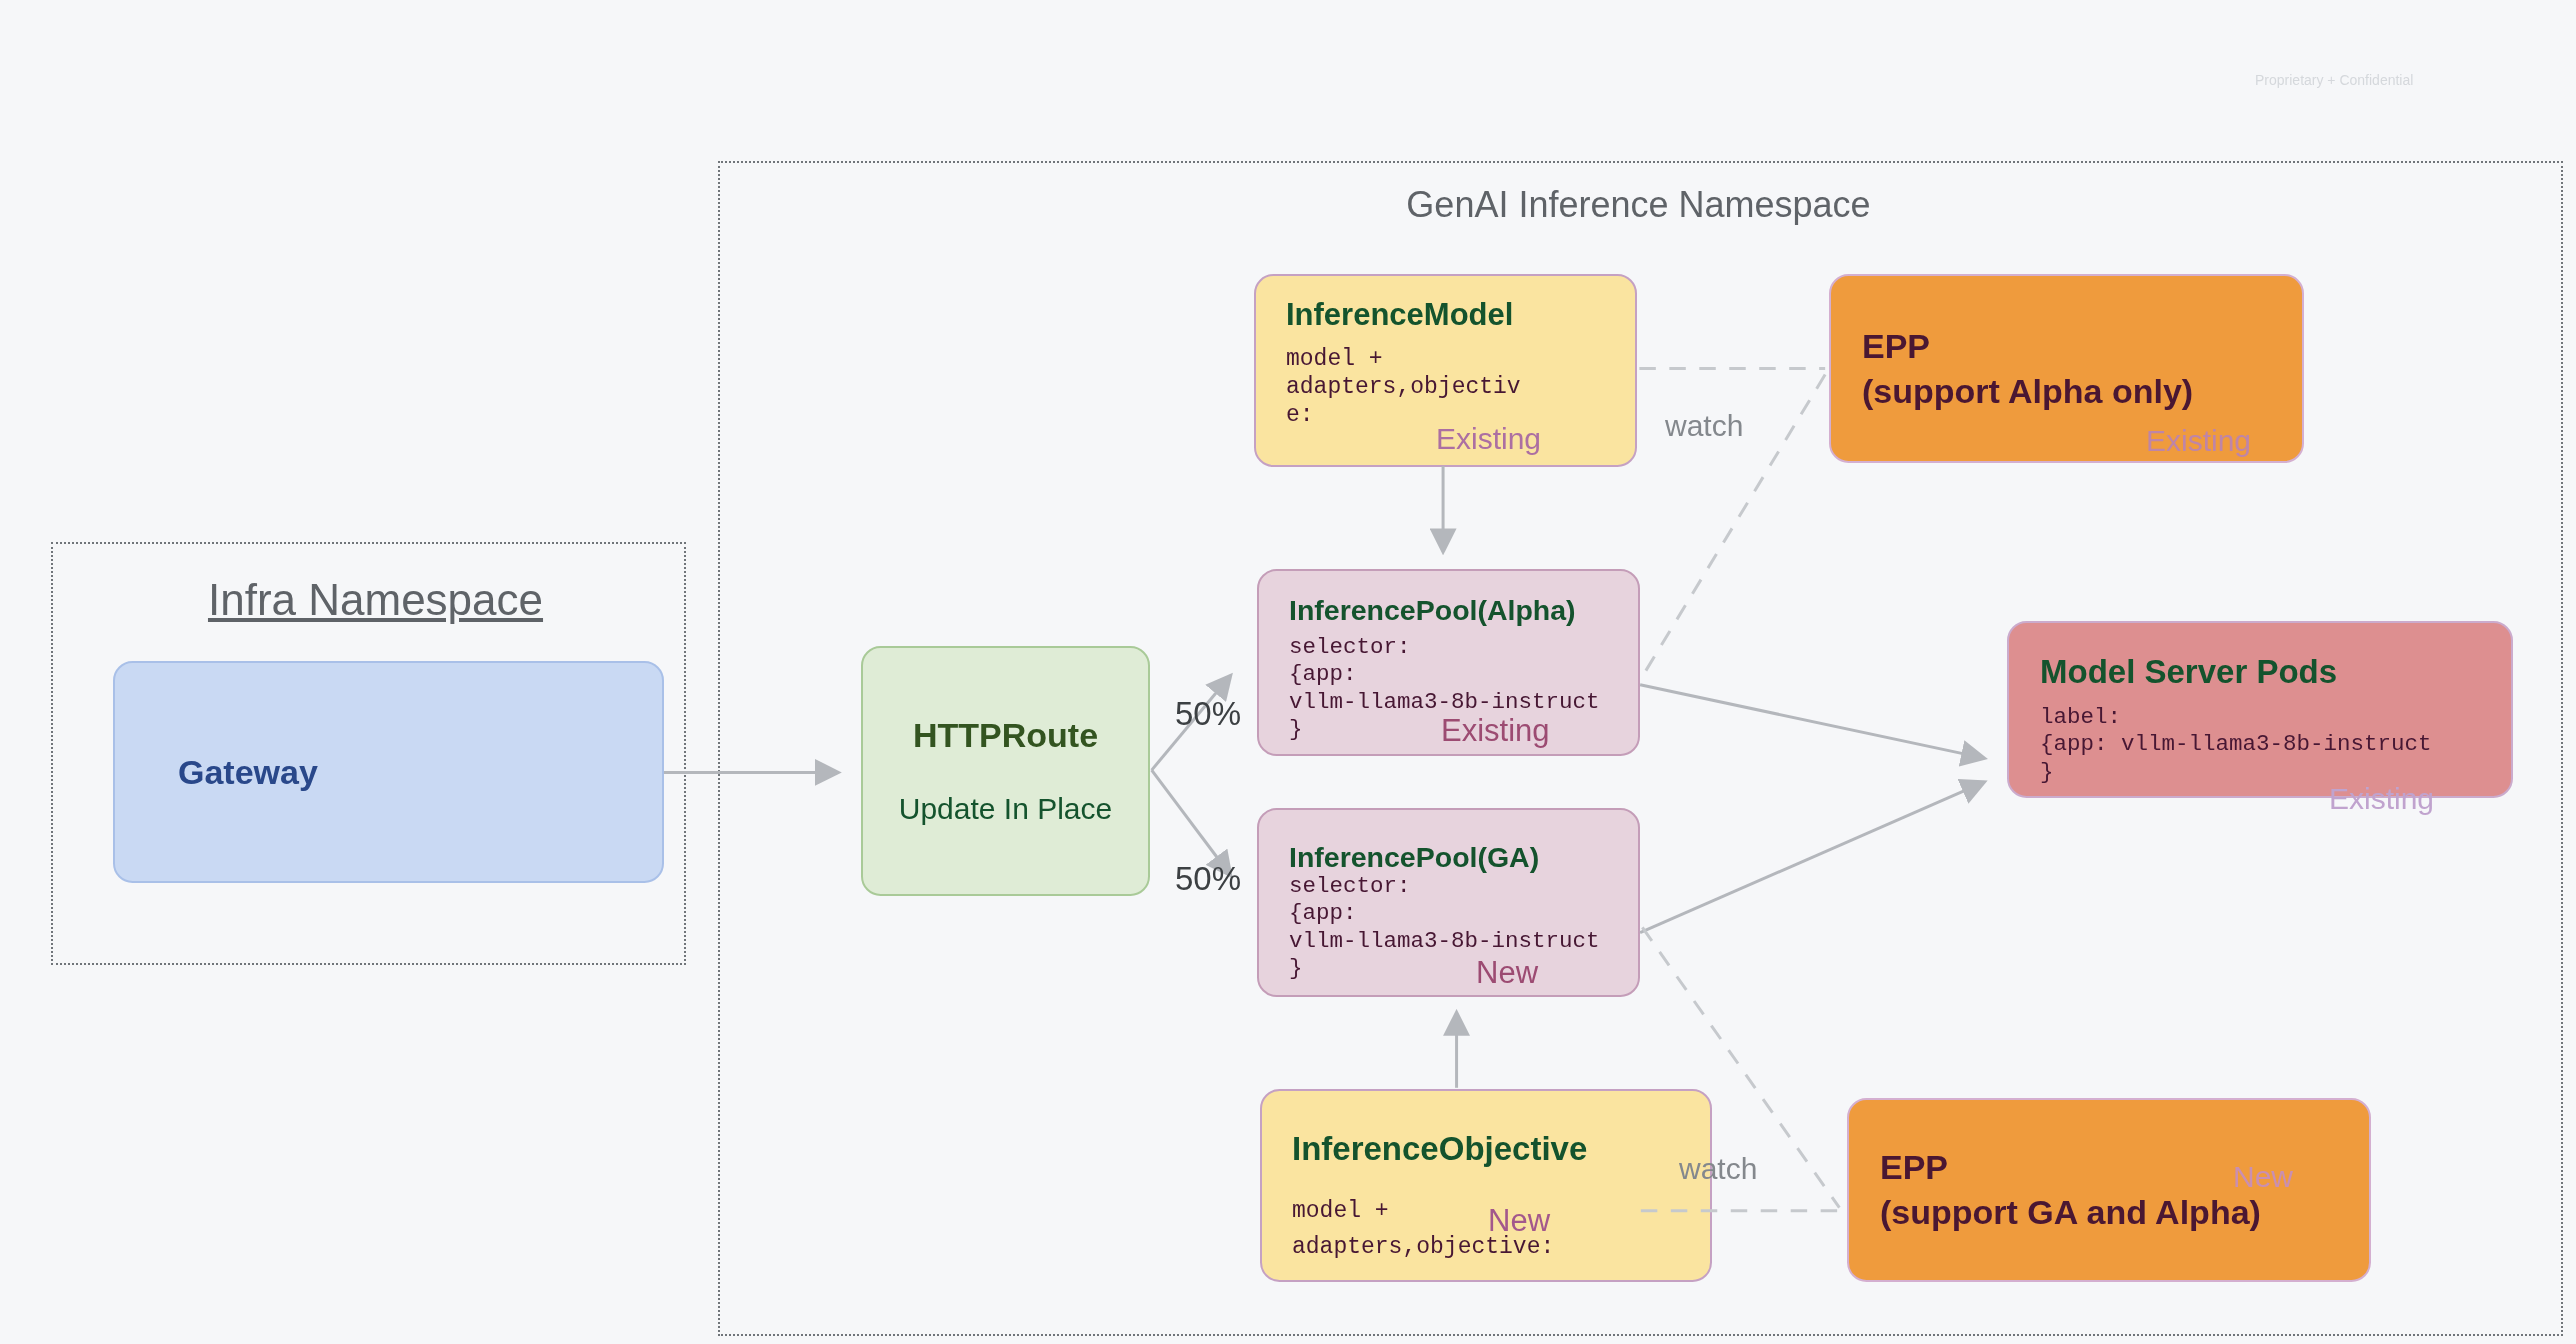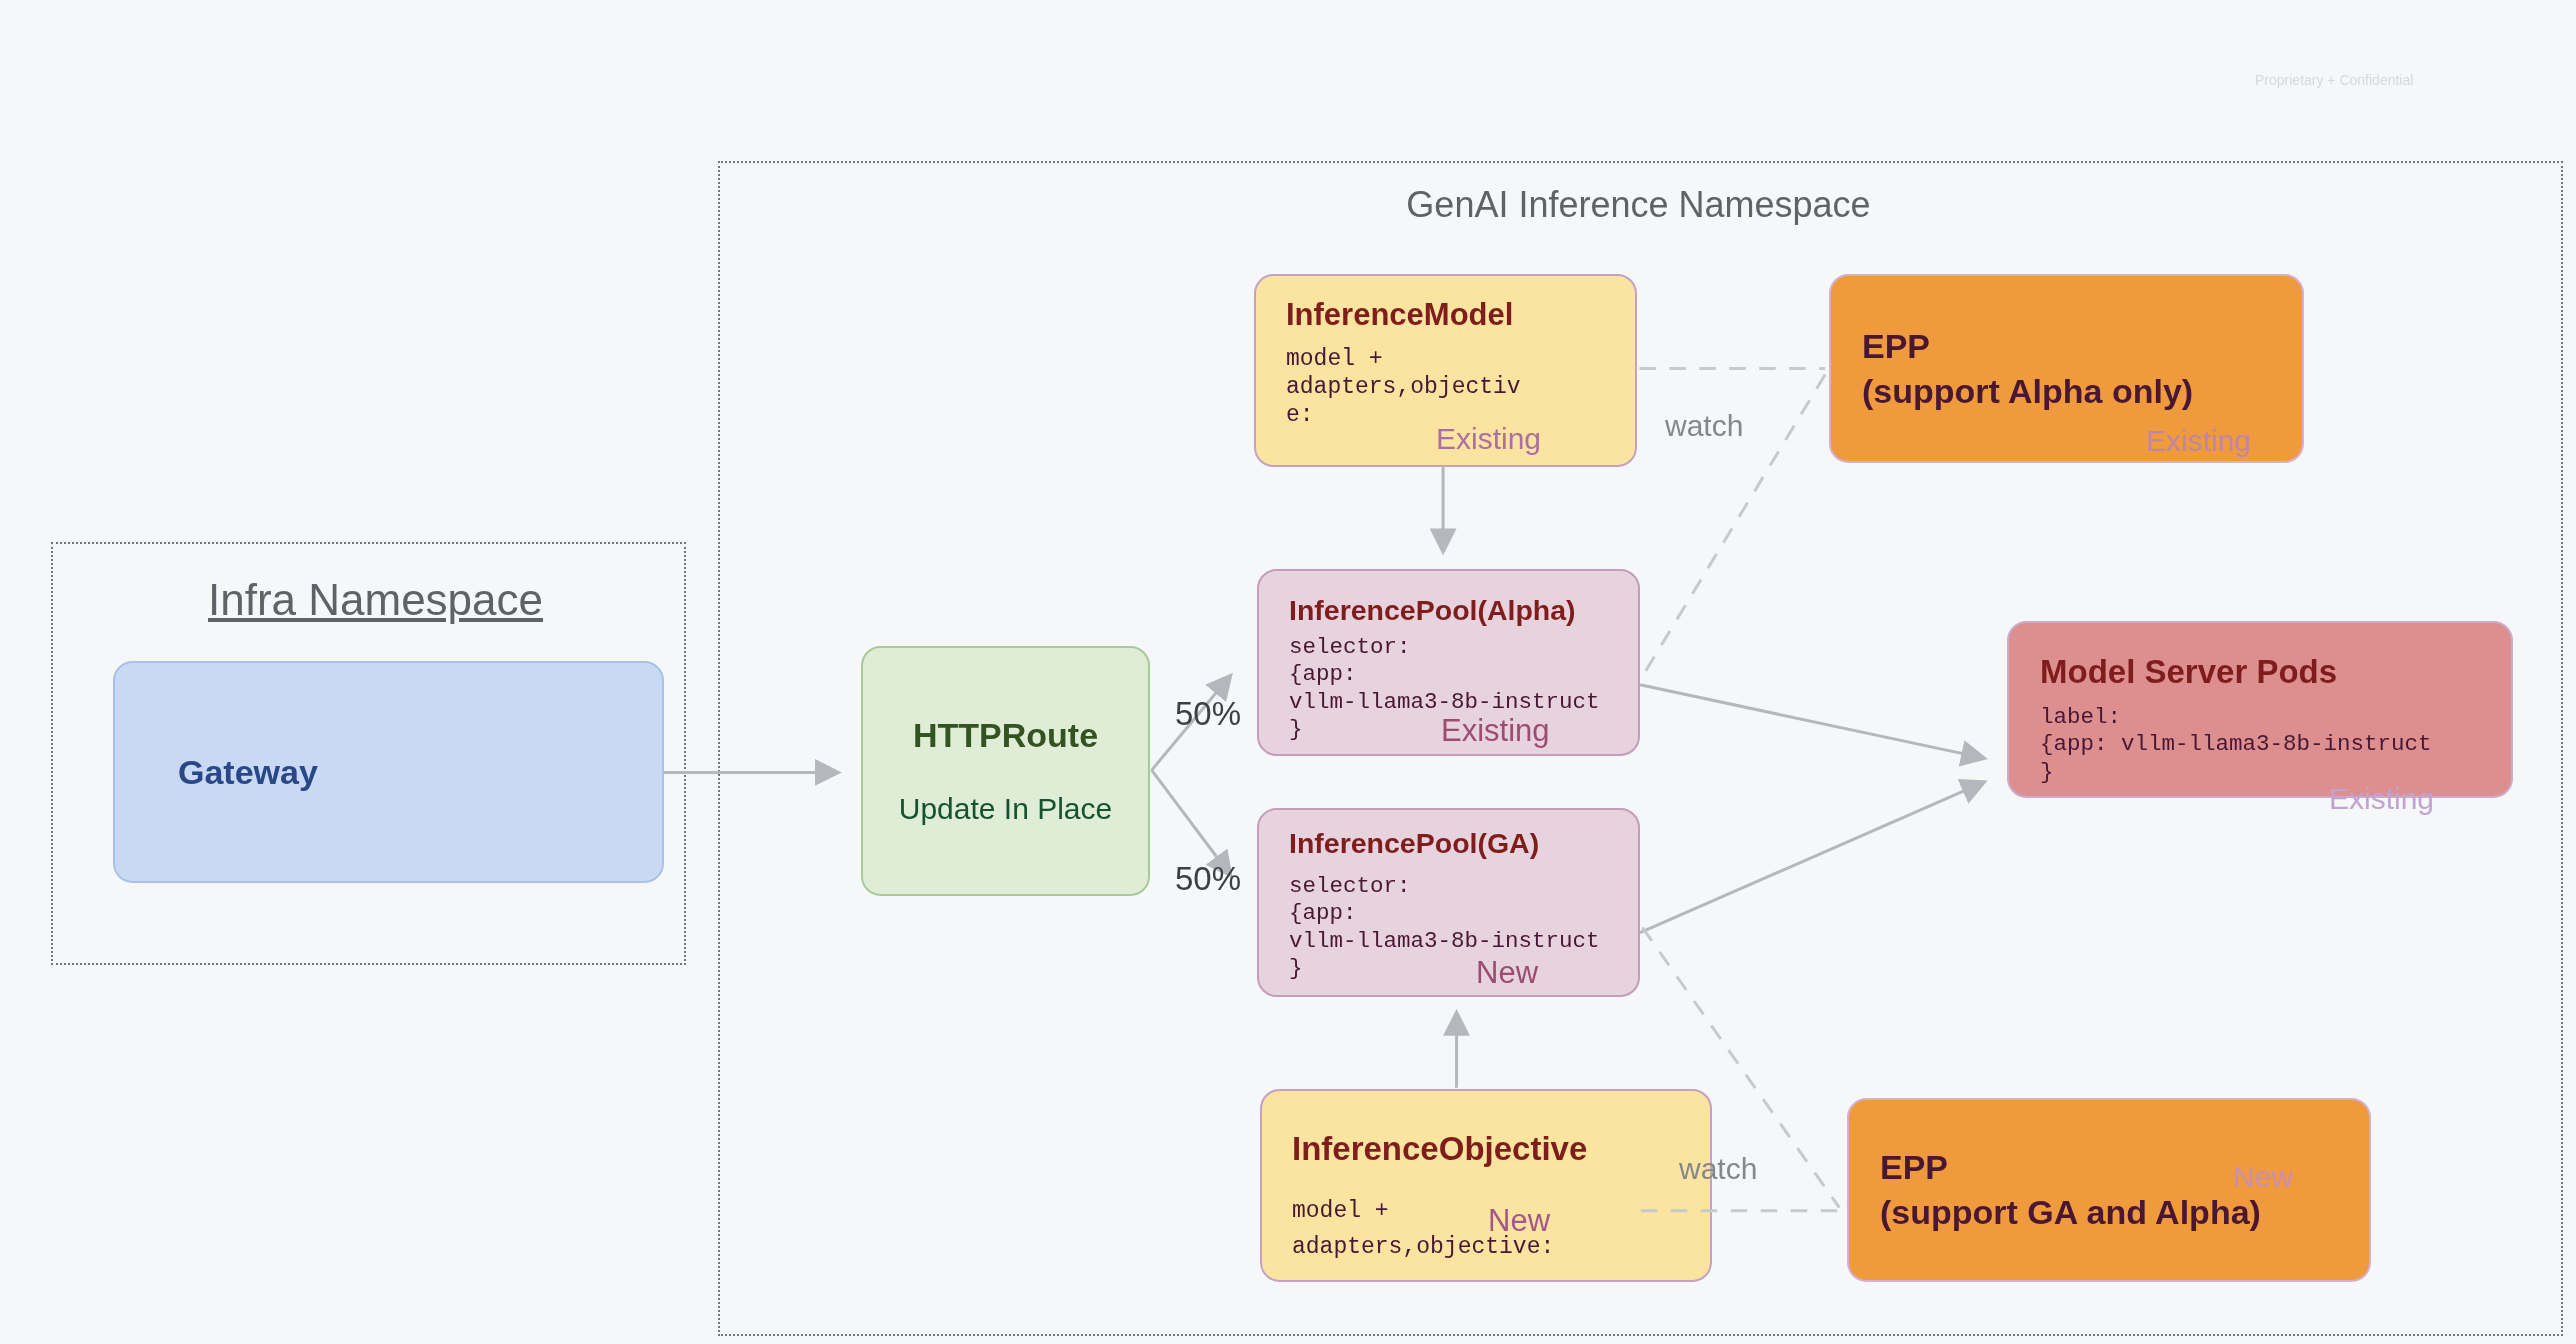--- a/index.html
+++ b/index.html
@@ -1,21 +1,21 @@
 <!DOCTYPE html>
 <html style="font-size:12px"><head>
 <meta charset="utf-8">
 <style>
   html,body{margin:0;padding:0;background:#F6F7F9;font-family:"Liberation Sans",sans-serif;}
   #canvas{position:relative;width:2576px;height:1344px;background:#F6F7F9;overflow:hidden;}
   .abs{position:absolute;}
   .ns{border:2.2px dotted #70757A;background:transparent;}
   .ns-title{width:100%;text-align:center;color:#5F6368;font-weight:400;}
   .box{border-radius:19.5px;box-sizing:border-box;}
-  .box .title{font-weight:bold;color:#7f1d1d;}
+  .box .title{font-weight:bold;color:#14532d;}
   .code{font-family:"Liberation Mono","DejaVu Sans Mono",monospace;color:#471733;white-space:pre;line-height:1.22;}
   .badge{font-weight:400;}
   .lbl{color:#3C4043;}
   svg.wires{position:absolute;left:0;top:0;pointer-events:none;}
   .watermark{color:#D5D8DC;font-size:14px;}
   .titleblock{white-space:pre-line;font-weight:bold;color:#4A1732;line-height:1.32;}
 </style>
 </head>
 <body>
 
@@ -55,21 +55,21 @@
   <div class="abs box" style="left:1257px;top:569px;width:383px;height:187px;background:#E7D3DD;border:2.2px solid #C49DB8;">
     <div class="title" style="position:absolute;left:30px;top:22.5px;font-size:28.5px;">InferencePool(Alpha)</div>
     <div class="code" style="position:absolute;left:30px;top:63px;font-size:22.5px;">selector:
 {app:
 vllm-llama3-8b-instruct
 }</div>
     <div class="badge" style="position:absolute;left:182px;top:142px;font-size:31px;color:#9C4B72;">Existing</div>
   </div>
 
   <div class="abs box" style="left:1257px;top:808px;width:383px;height:189px;background:#E7D3DD;border:2.2px solid #C49DB8;">
-    <div class="title" style="position:absolute;left:30px;top:17px;font-size:28.5px;">InferencePool(GA)</div>
+    <div class="title" style="position:absolute;left:30px;top:31px;font-size:28.5px;">InferencePool(GA)</div>
     <div class="code" style="position:absolute;left:30px;top:63px;font-size:22.5px;">selector:
 {app:
 vllm-llama3-8b-instruct
 }</div>
     <div class="badge" style="position:absolute;left:217px;top:145px;font-size:31px;color:#9C4B72;">New</div>
   </div>
 
   <div class="abs box" style="left:2007px;top:621px;width:506px;height:177px;background:#DD8F90;border:2.2px solid #CBABCD;">
     <div class="title" style="position:absolute;left:31px;top:30px;font-size:33px;">Model Server Pods</div>
     <div class="code" style="position:absolute;left:31px;top:81px;font-size:22.5px;">label:

